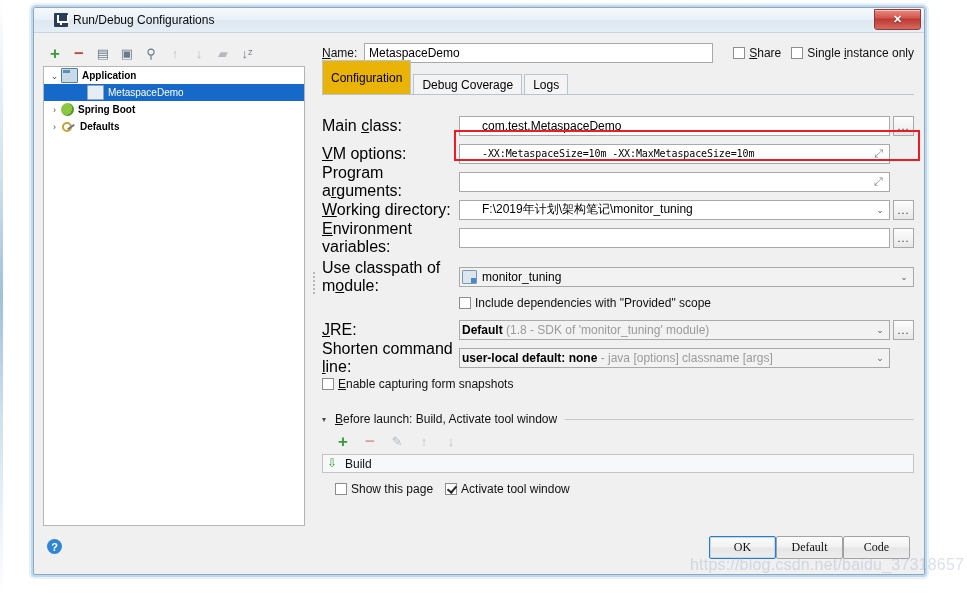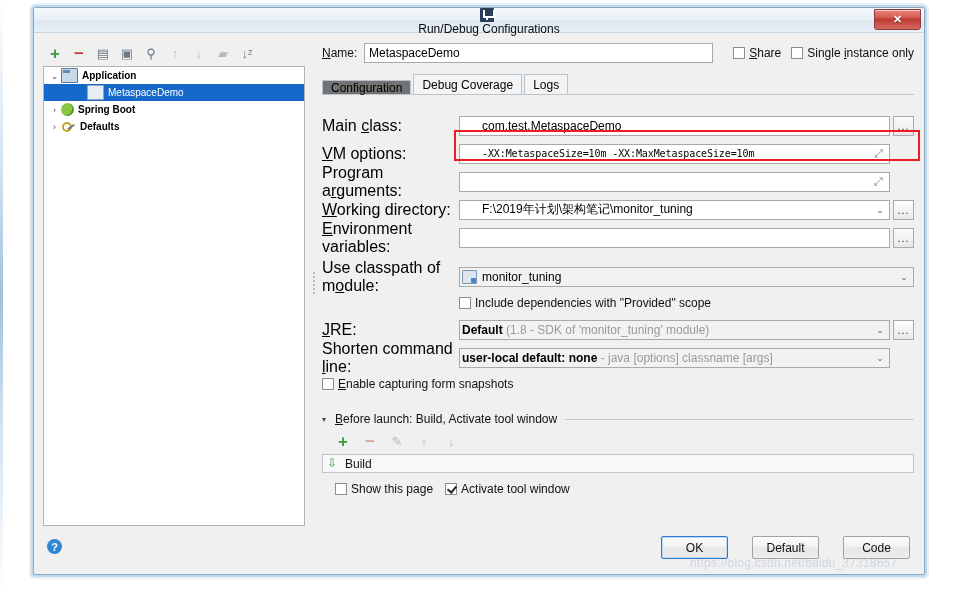--- a/index.html
+++ b/index.html
@@ -35,21 +35,20 @@
   
   #titlebar {
     position: relative;
     height: 24px;
     background: linear-gradient(to bottom, #f6f9fc 0%, #e9f0f7 48%, #dde8f2 52%, #e6eef6 100%);
     border-bottom: 1px solid #c8d6e2;
     border-radius: 2px 2px 0 0;
     display: flex;
     align-items: center;
     padding-left: 20px;
-    flex-direction: column;
   }
   #app-icon {
     width: 14px; height: 14px;
     margin-right: 5px;
     background: #2a3d57;
     border-radius: 1px;
     position: relative;
     flex: none;
   }
   #app-icon:before {
@@ -295,22 +294,22 @@
     display: flex;
     align-items: center;
     font-size: 12px;
     border: 1px solid #b8c4cf;
     border-bottom: none;
     background: #f4f4f4;
     margin-right: 2px;
     box-sizing: border-box;
   }
   .tab.active {
-    background: #737373;
-    height: 14px;
+    background: #eab308;
+    height: 34px;
   }
 
   
   #form-area {
     position: absolute;
     left: 0; right: 0;
     top: 63px;
     bottom: 0;
     padding-top: 10px;
     box-sizing: border-box;
@@ -510,21 +509,22 @@
     font-weight: bold;
     display: flex;
     align-items: center;
     justify-content: center;
   }
   #btn-row {
     position: absolute;
     right: 14px;
     top: 8px;
     display: flex;
-    gap: 24px;
+    gap: 0;
+    font-family: Liberation Serif, serif;
   }
   .dlg-btn {
     width: 67px;
     height: 23px;
     background: linear-gradient(to bottom, #fcfcfc 0%, #f1f1f1 48%, #e6e6e6 52%, #ededed 100%);
     border: 1px solid #a2a2a2;
     border-radius: 2px;
     box-sizing: border-box;
     display: flex;
     align-items: center;
@@ -535,21 +535,21 @@
   .dlg-btn.default {
     border: 1px solid #2d7bd0;
     box-shadow: inset 0 0 0 1px #bcd9f5;
   }
 
   
   #watermark {
     position: absolute;
     left: 690px;
     top: 556px;
-    font-size: 12px;
+    font-size: 16px;
     color: rgba(140,165,190,0.33);
     white-space: nowrap;
     letter-spacing: 0.2px;
   }
 
   
   .edge-strip {
     position: absolute;
     top: 0;
     width: 3px;

